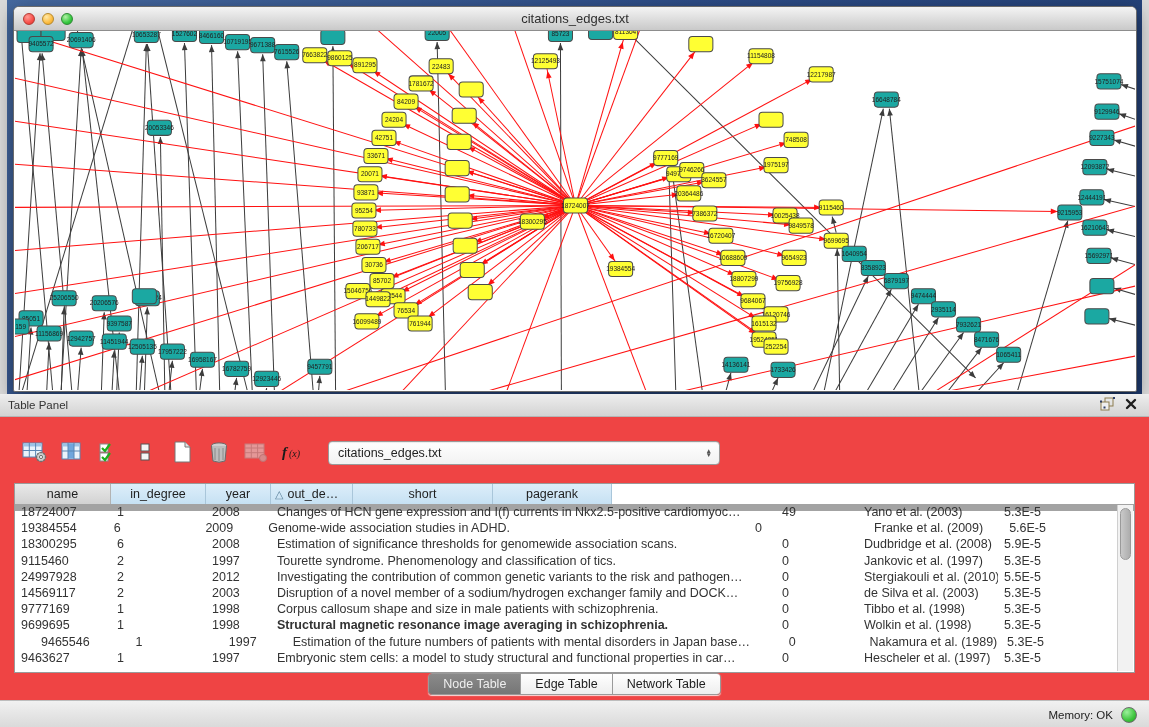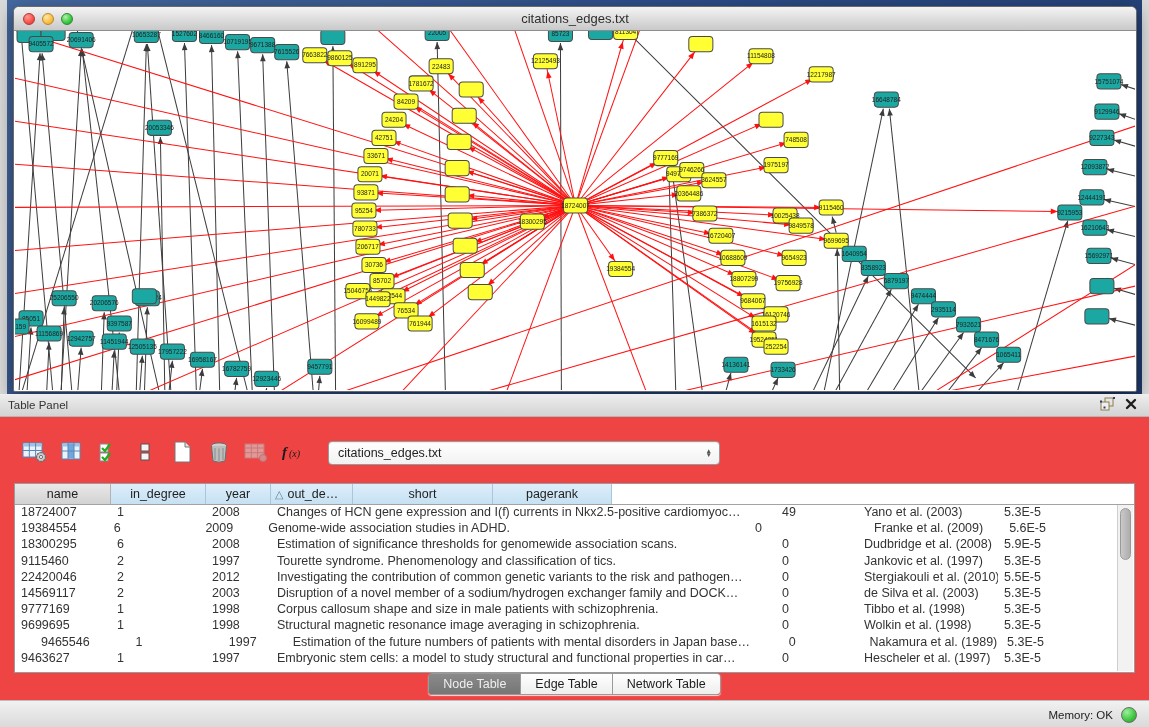--- a/index.html
+++ b/index.html
@@ -30,21 +30,21 @@
   .toolbar{position:absolute;left:20px;top:46px;display:flex;align-items:center;gap:9px;}
   .tool-btn{width:28px;height:26px;display:flex;align-items:center;justify-content:center;background:transparent;border:0;padding:0;}
   .combo{margin-left:12px;width:390px;height:22px;border:1px solid #9a9a9a;border-radius:4px;
     background:linear-gradient(#ffffff,#f2f2f2);display:flex;align-items:center;font-size:12.5px;color:#222;
     box-shadow:inset 0 1px 1px rgba(0,0,0,.08);}
   .combo .cval{margin-left:9px;flex:1;}
   .combo .carrows{margin-right:7px;display:flex;flex-direction:column;line-height:4px;}
   .combo .carrows span{font-size:6.5px;color:#555;}
   .dtable{position:absolute;left:14px;top:89px;width:1121px;height:190px;background:#fff;
     border:1px solid #9a9a9a;box-sizing:border-box;overflow:hidden;}
-  .thead{display:flex;height:20px;border-bottom:1px solid #a3a3a3;}
+  .thead{display:flex;height:20px;border-bottom:7px solid #a3a3a3;}
   .th{box-sizing:border-box;height:20px;display:flex;align-items:center;justify-content:center;
     font-size:12.5px;color:#1e1e1e;background:linear-gradient(#ddeefa,#c6e1f3);border-right:1px solid #a9c6da;}
   .th.gray{background:linear-gradient(#e9e9e9,#d2d2d2);border-right:1px solid #b3b3b3;}
   .th.left{justify-content:flex-start;padding-left:4px;}
   .th .sortmark{color:#5d839c;margin-right:4px;font-size:11px;}
   .tbody{position:absolute;left:0;top:20px;right:16px;bottom:0;}
   .tr{display:flex;height:16.2px;align-items:center;}
   .td{box-sizing:border-box;padding-left:6px;font-size:12.5px;color:#333;white-space:nowrap;overflow:hidden;}
   .vscroll{position:absolute;top:21px;right:1px;width:15px;bottom:1px;background:#f2f2f2;border-left:1px solid #cfcfcf;}
   .vthumb{position:absolute;left:2px;right:2px;top:3px;height:50px;border-radius:6px;
@@ -922,21 +922,21 @@
           <div class="tr">
             <div class="td" style="width: 96px;">9115460</div>
             <div class="td" style="width: 95px;">2</div>
             <div class="td" style="width: 65px;">1997</div>
             <div class="td" style="width: 505px;">Tourette syndrome. Phenomenology and classification of tics.</div>
             <div class="td" style="width: 82px;">0</div>
             <div class="td" style="width: 140px;">Jankovic et al. (1997)</div>
             <div class="td" style="width: 119px;">5.3E-5</div>
           </div>
           <div class="tr">
-            <div class="td" style="width: 96px;">22420046</div>
+            <div class="td" style="width: 96px;">24997928</div>
             <div class="td" style="width: 95px;">2</div>
             <div class="td" style="width: 65px;">2012</div>
             <div class="td" style="width: 505px;">Investigating the contribution of common genetic variants to the risk and pathogen…</div>
             <div class="td" style="width: 82px;">0</div>
             <div class="td" style="width: 140px;">Stergiakouli et al. (2010)</div>
             <div class="td" style="width: 119px;">5.5E-5</div>
           </div>
           <div class="tr">
             <div class="td" style="width: 96px;">14569117</div>
             <div class="td" style="width: 95px;">2</div>
@@ -952,21 +952,21 @@
             <div class="td" style="width: 65px;">1998</div>
             <div class="td" style="width: 505px;">Corpus callosum shape and size in male patients with schizophrenia.</div>
             <div class="td" style="width: 82px;">0</div>
             <div class="td" style="width: 140px;">Tibbo et al. (1998)</div>
             <div class="td" style="width: 119px;">5.3E-5</div>
           </div>
           <div class="tr">
             <div class="td" style="width: 96px;">9699695</div>
             <div class="td" style="width: 95px;">1</div>
             <div class="td" style="width: 65px;">1998</div>
-            <div class="td" style="width: 505px;">Structural magnetic resonance image averaging in schizophrenia.</div>
+            <div class="td" style="width: 505px; font-weight: bold;">Structural magnetic resonance image averaging in schizophrenia.</div>
             <div class="td" style="width: 82px;">0</div>
             <div class="td" style="width: 140px;">Wolkin et al. (1998)</div>
             <div class="td" style="width: 119px;">5.3E-5</div>
           </div>
           <div class="tr">
             <div class="td" style="width: 96px; margin-left: 20px;">9465546</div>
             <div class="td" style="width: 95px;">1</div>
             <div class="td" style="width: 65px;">1997</div>
             <div class="td" style="width: 505px;">Estimation of the future numbers of patients with mental disorders in Japan base…</div>
             <div class="td" style="width: 82px;">0</div>

